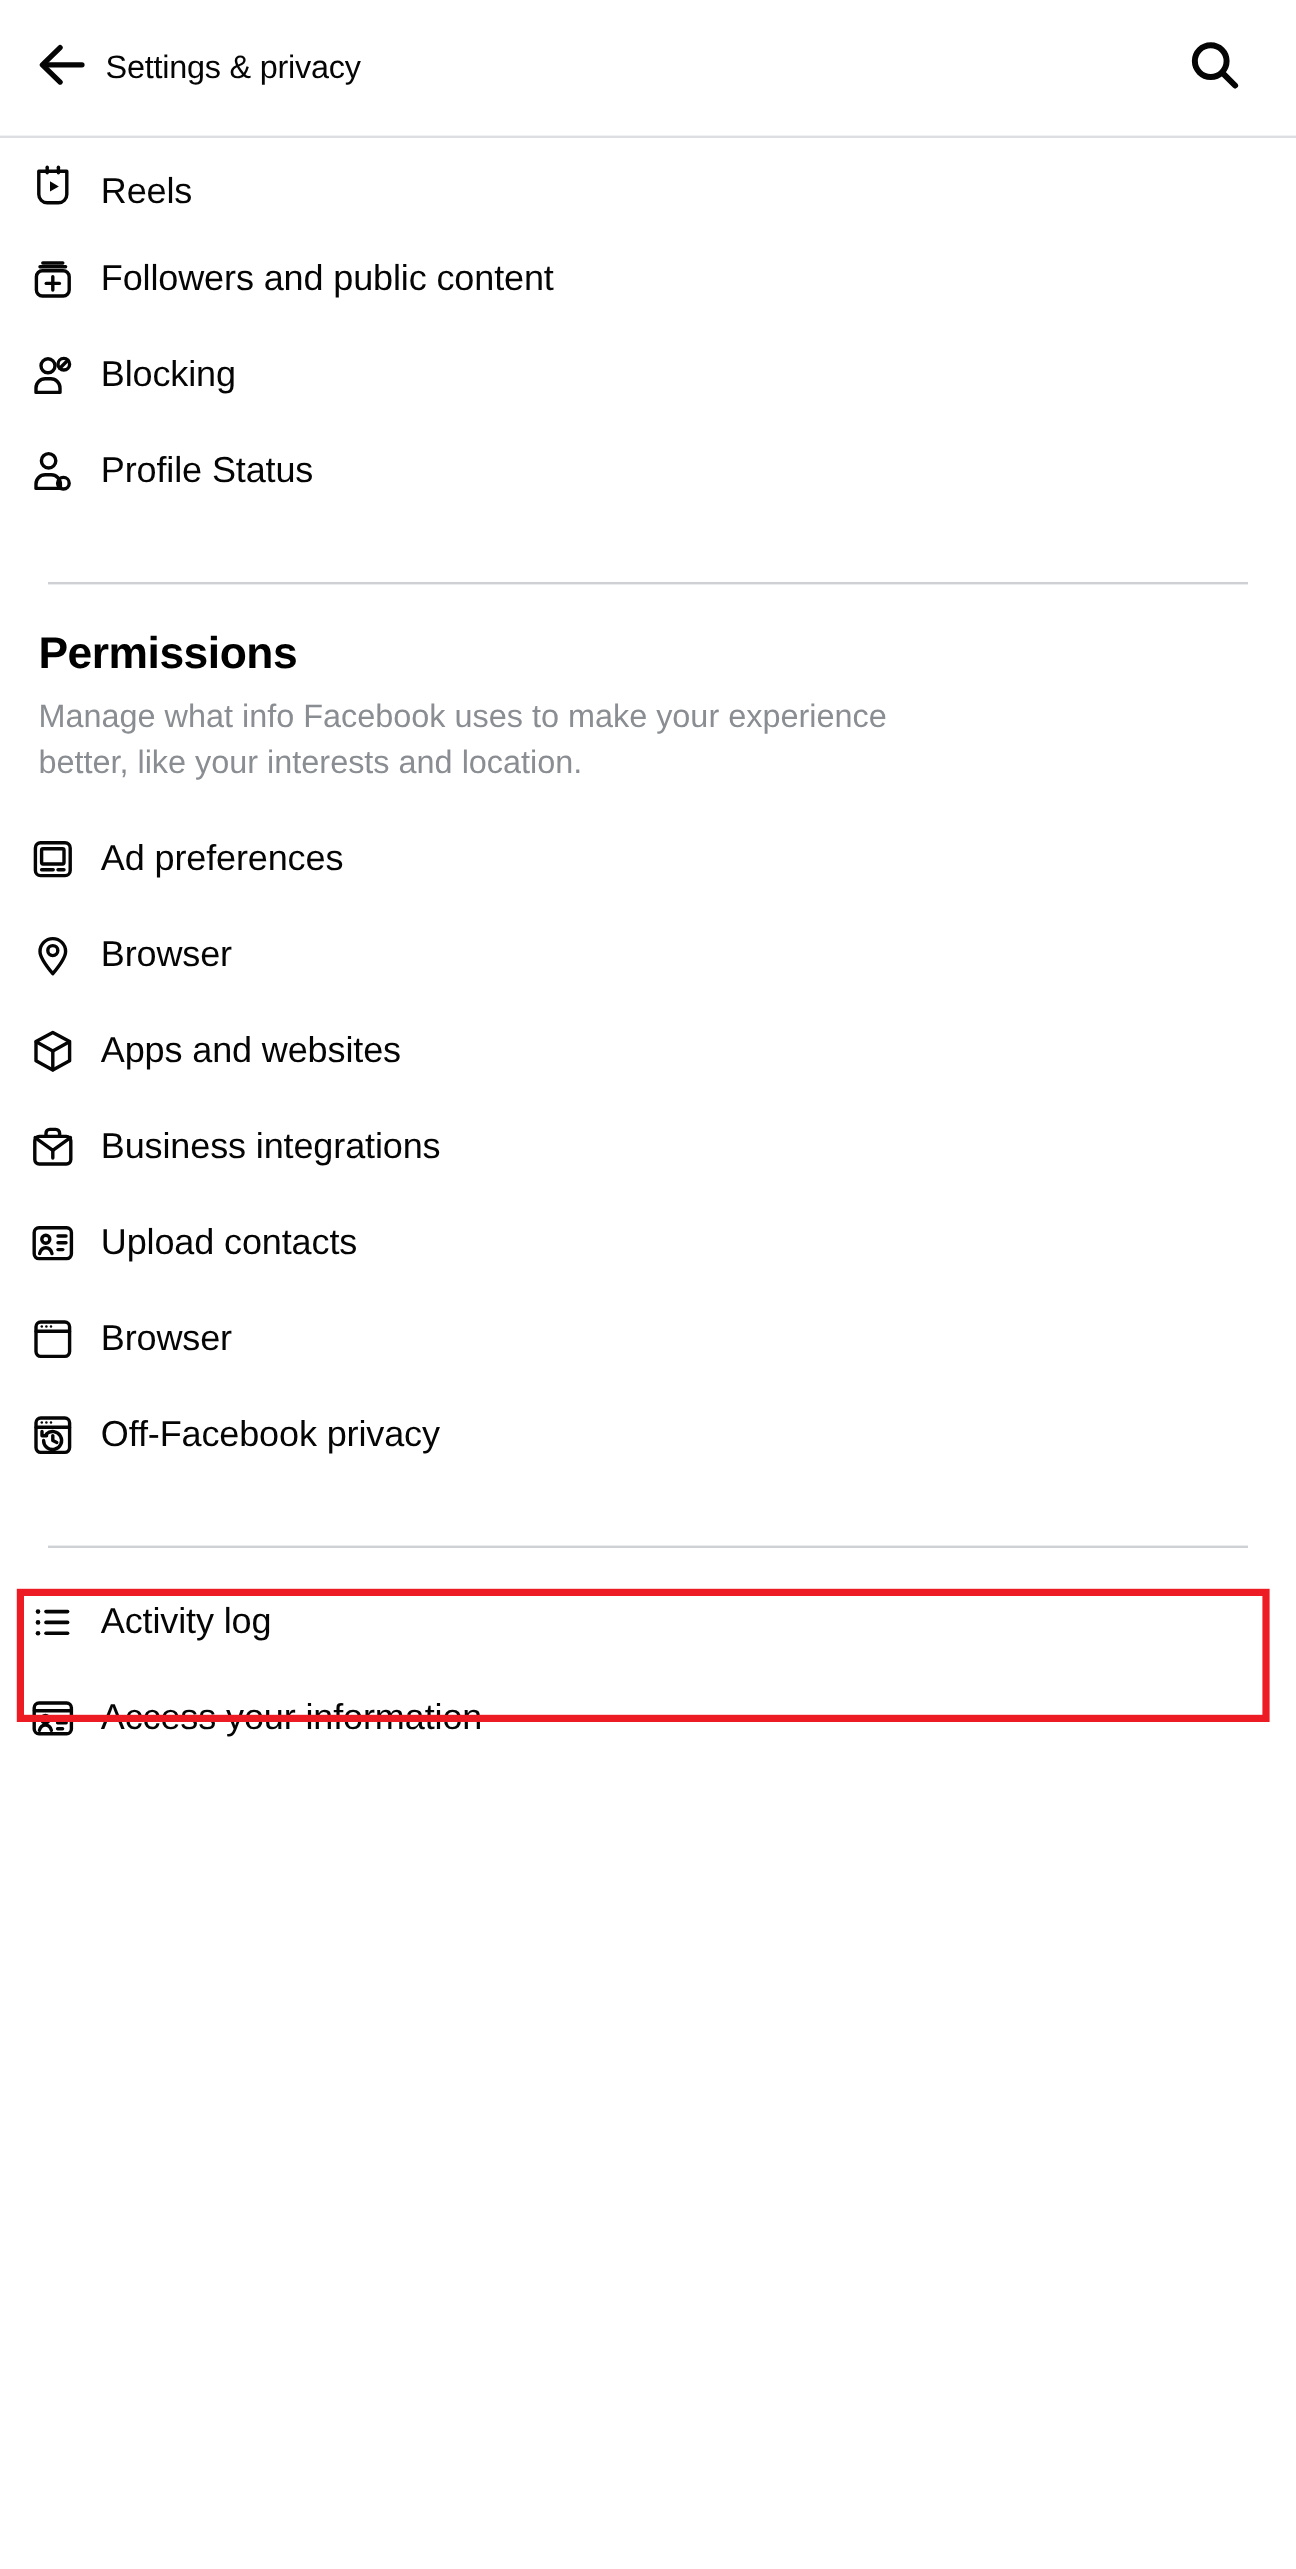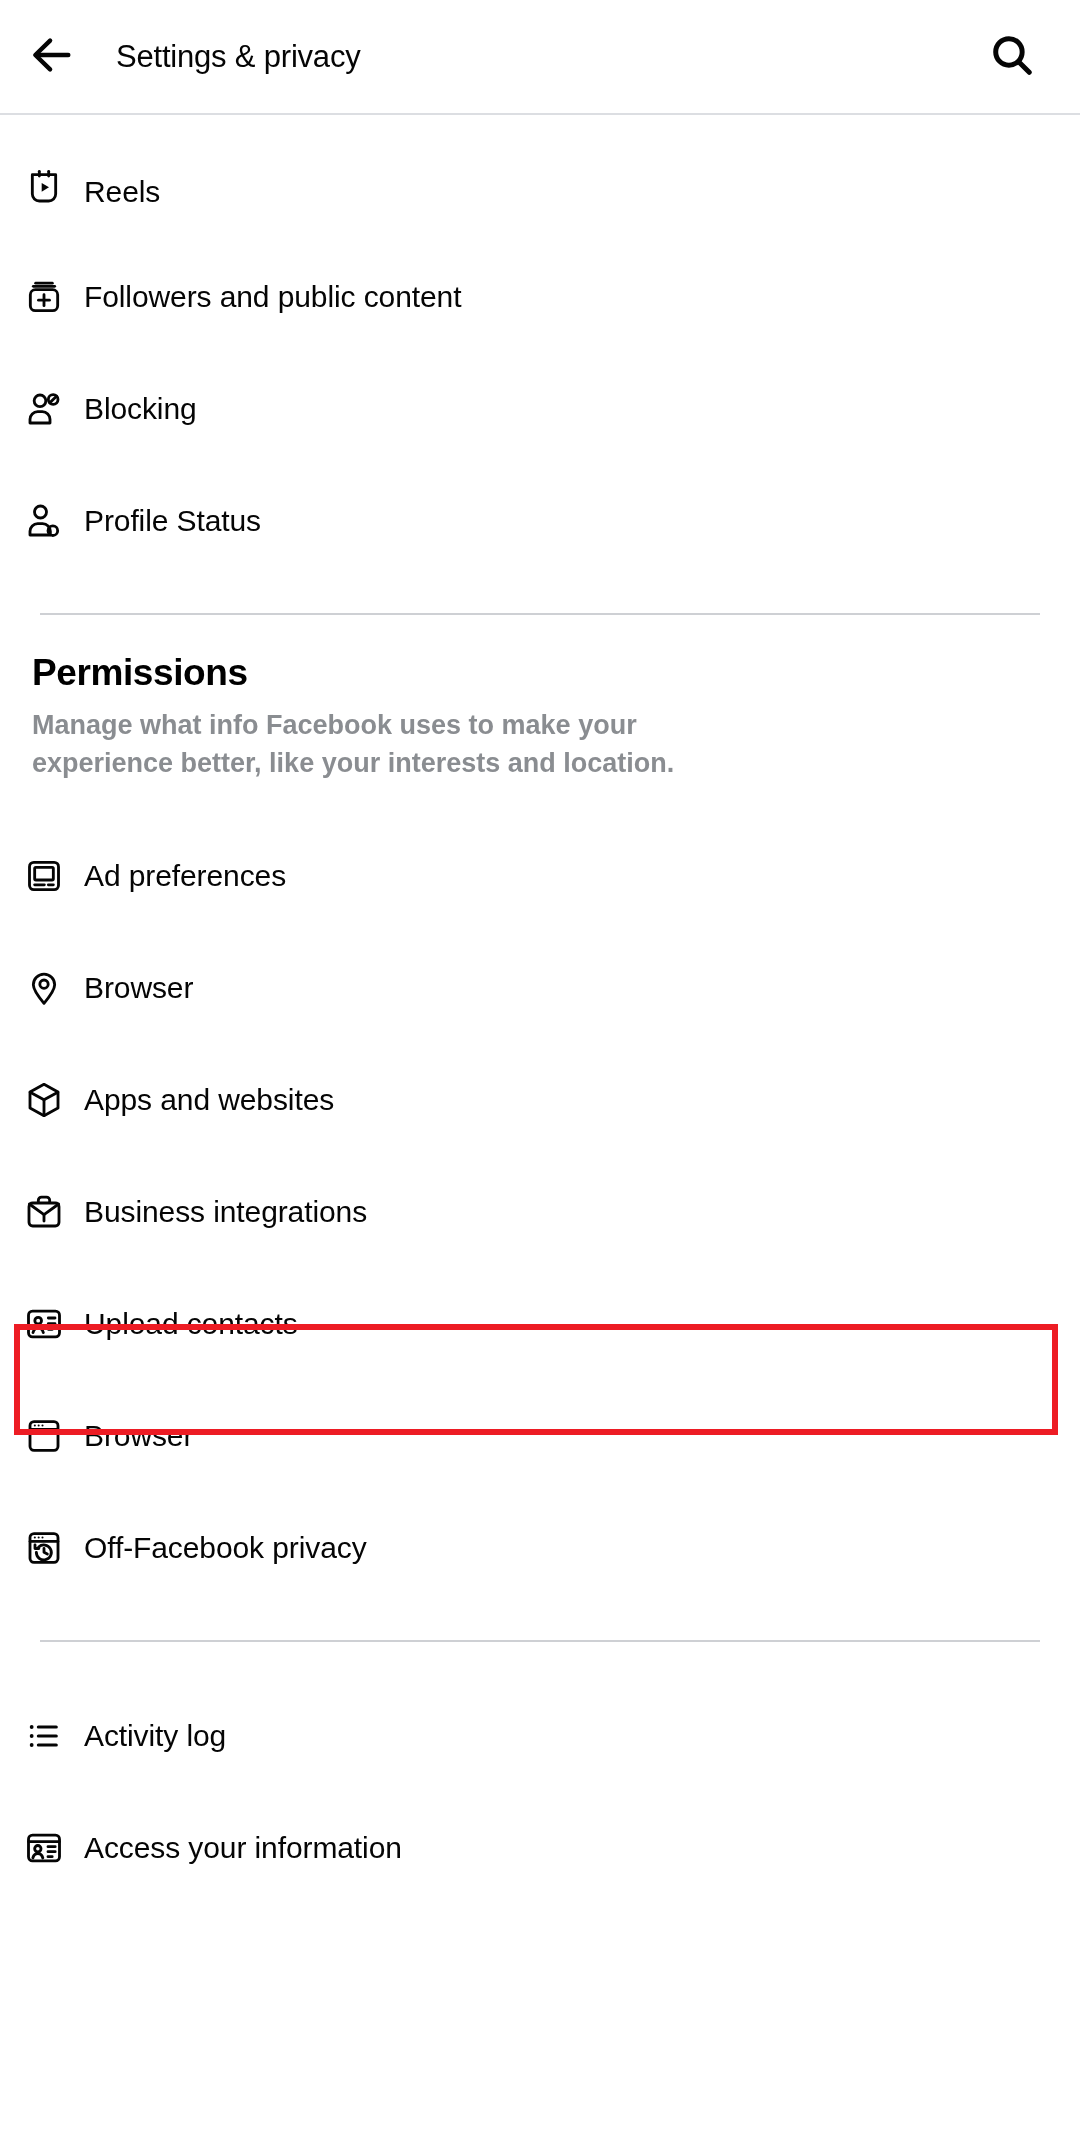--- a/index.html
+++ b/index.html
@@ -33,24 +33,24 @@
   .back-btn {
     width: 56px;
     height: 56px;
     display: flex;
     align-items: center;
     justify-content: center;
     flex: 0 0 auto;
     cursor: pointer;
   }
   .header-title {
-    font-size: 31px;
+    font-size: 27px;
     font-weight: 400;
     color: #050505;
-    margin-left: 36px;
+    margin-left: 8px;
     letter-spacing: -0.2px;
     white-space: nowrap;
   }
   .header-spacer { flex: 1 1 auto; }
   .search-btn {
     width: 56px;
     height: 56px;
     display: flex;
     align-items: center;
     justify-content: center;
@@ -65,21 +65,20 @@
   }
 
   .row {
     position: relative;
     display: flex;
     align-items: center;
     height: 80px;
     padding-left: 24px;
     padding-right: 28px;
     cursor: pointer;
-    margin-top: 32px;
   }
   .row-icon {
     width: 44px;
     height: 44px;
     flex: 0 0 44px;
     display: flex;
     align-items: center;
     justify-content: flex-start;
   }
   .row-icon svg { display: block; }
@@ -107,21 +106,21 @@
   }
   .section-title {
     font-size: 37px;
     font-weight: 700;
     color: #000000;
     letter-spacing: -0.4px;
     line-height: 1.1;
   }
   .section-desc {
     font-size: 27px;
-    font-weight: 700;
+    font-weight: 400;
     color: #8a8d91;
     line-height: 1.42;
     margin-top: 12px;
     max-width: 730px;
   }
 
   .gap-after-head { height: 22px; }
   .gap-sm { height: 16px; }
   .gap-lg { height: 52px; }
 

